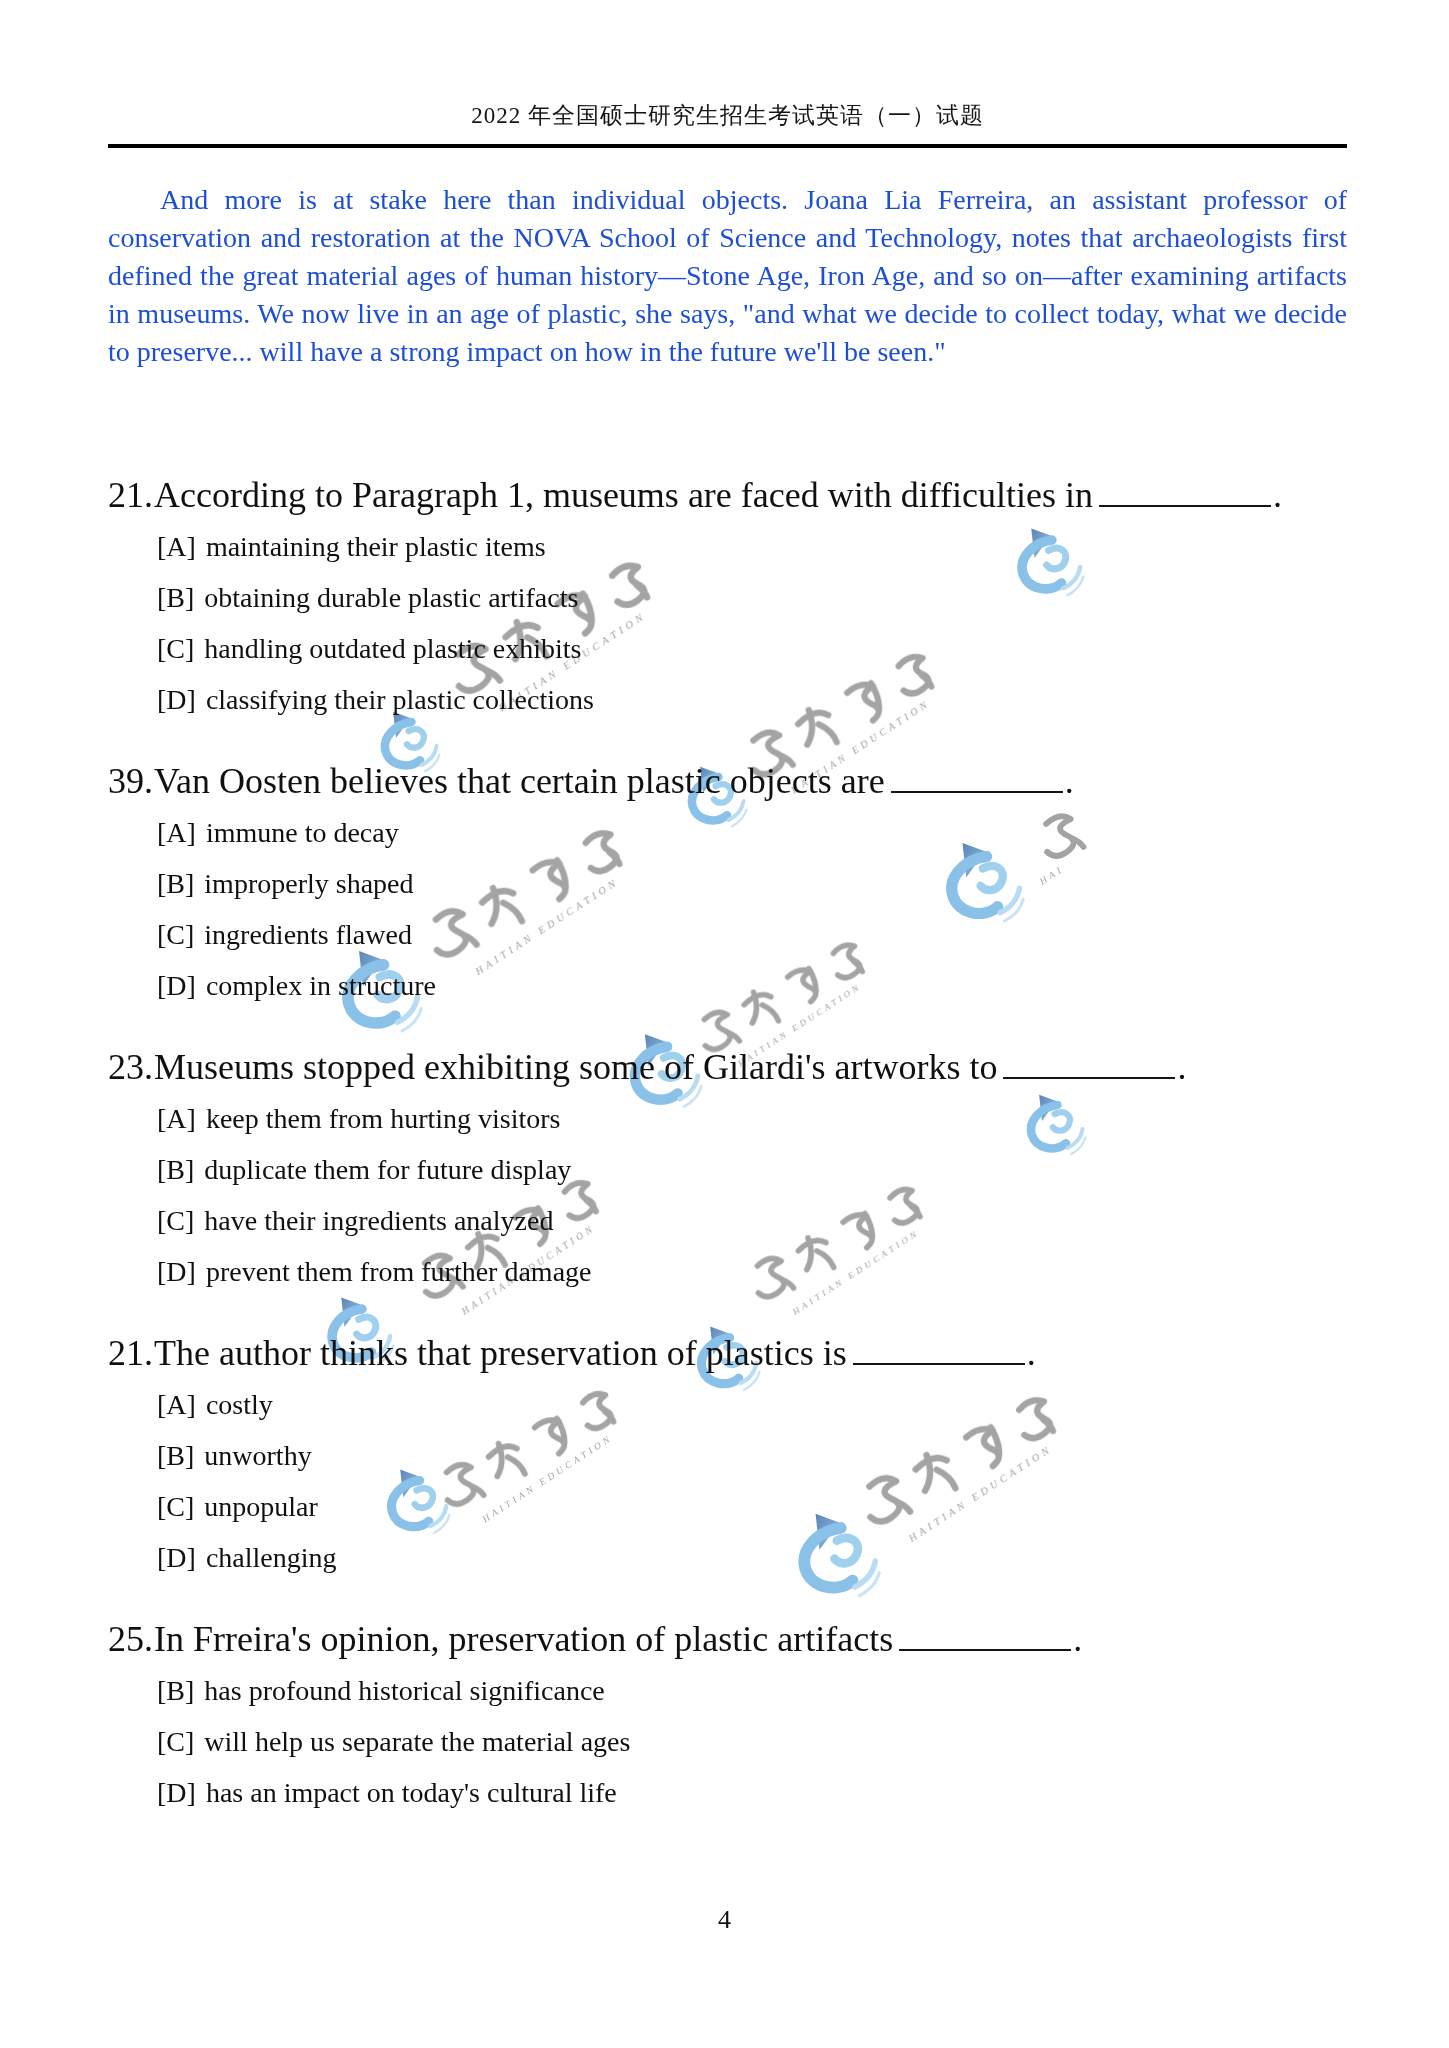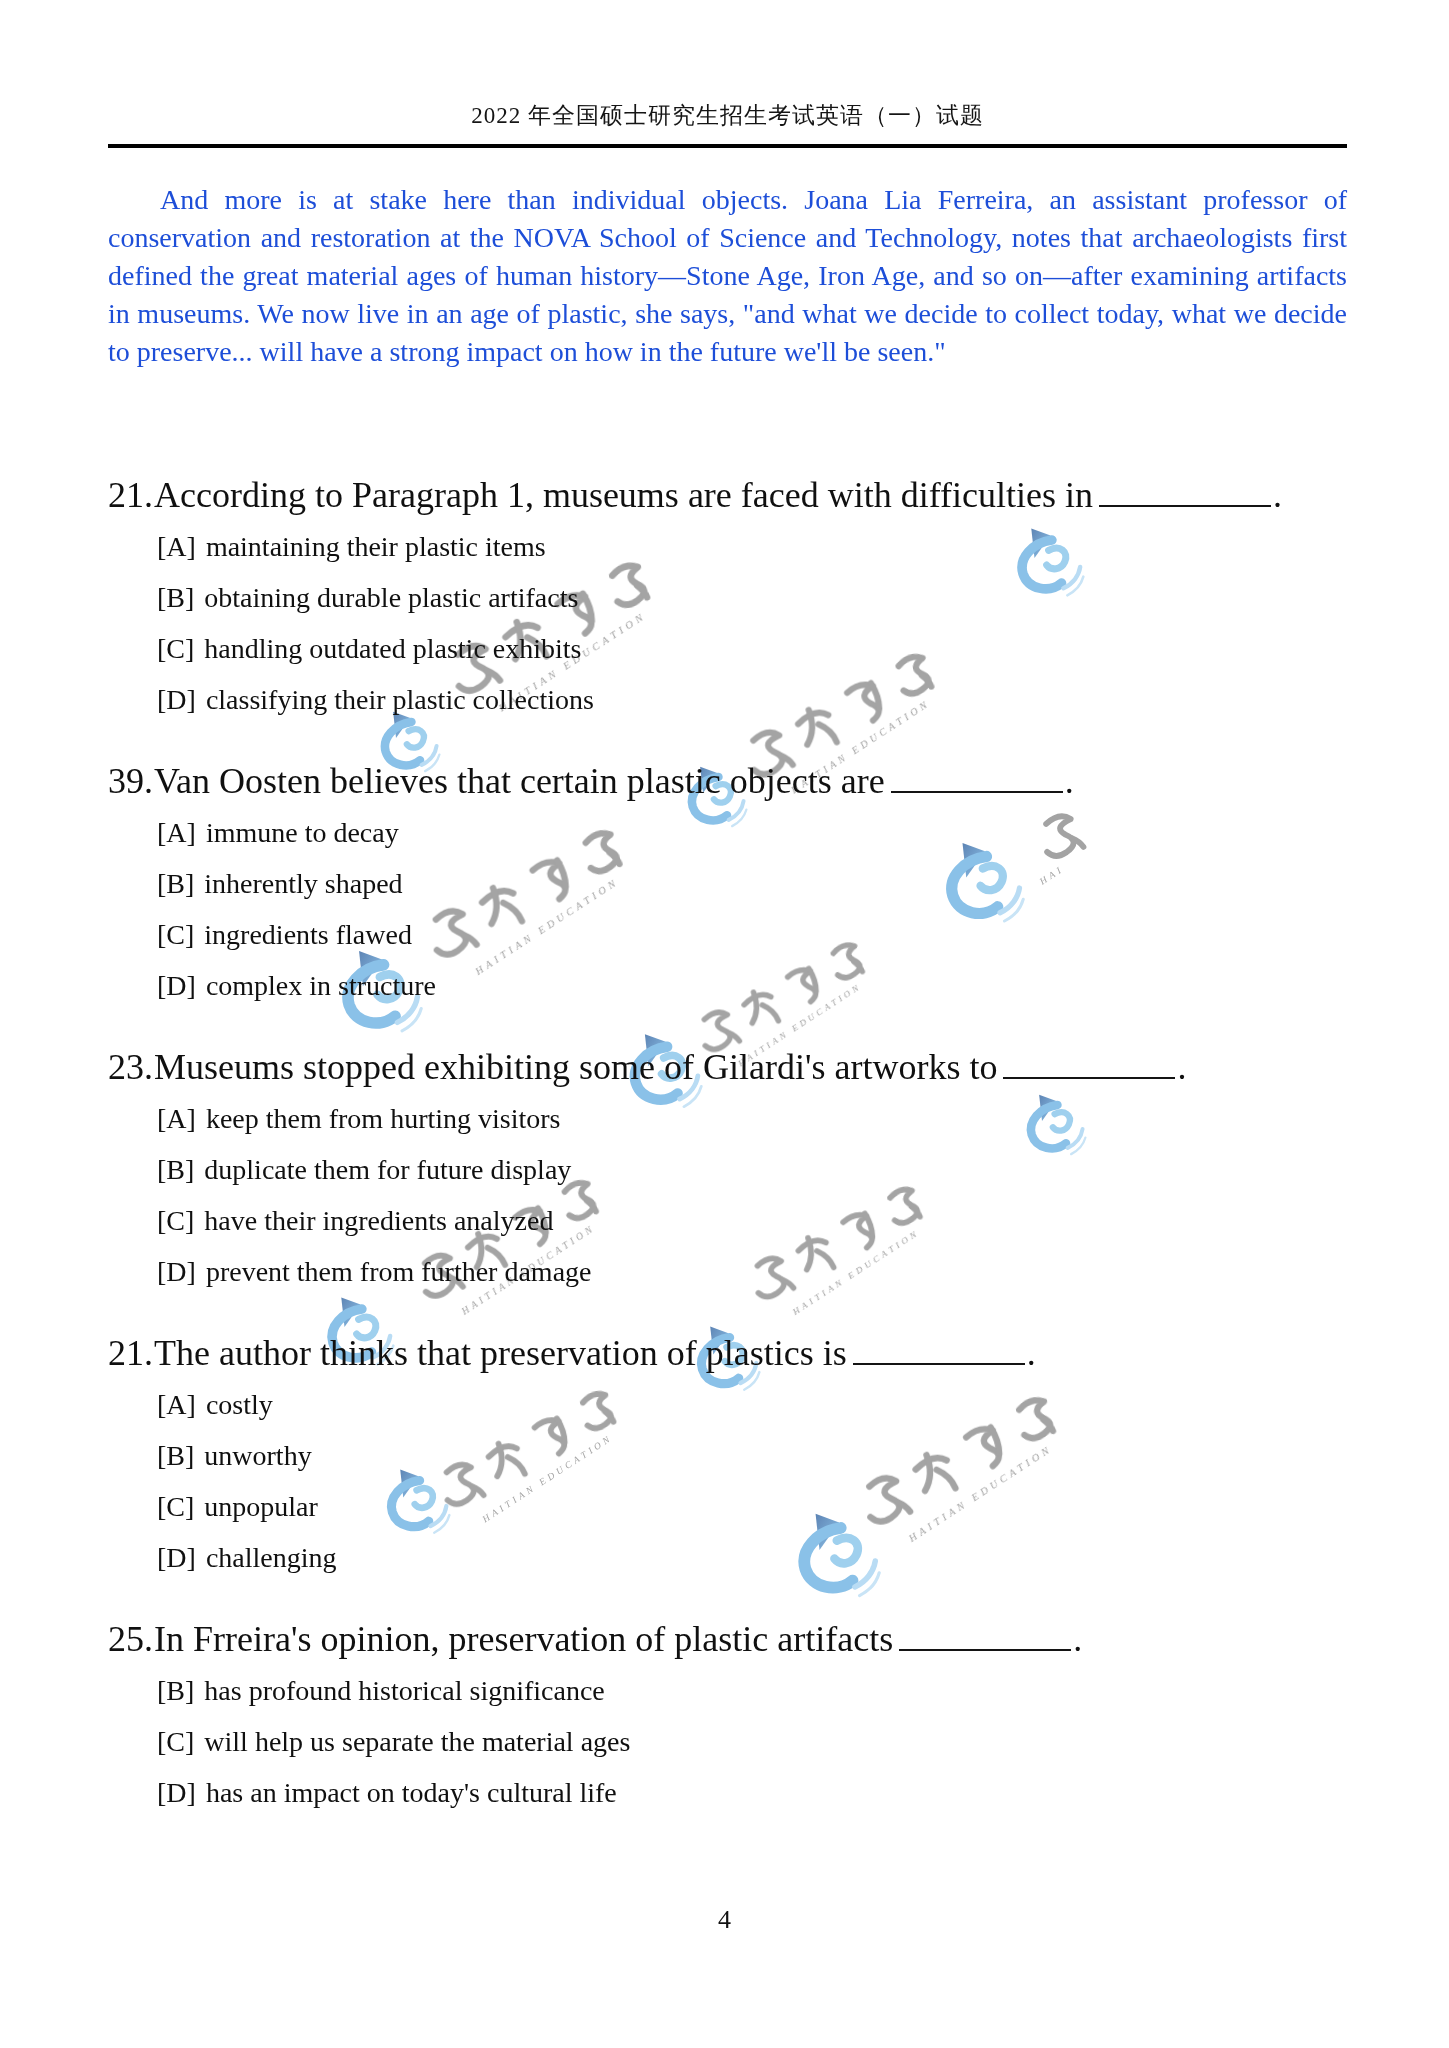--- a/index.html
+++ b/index.html
@@ -187,21 +187,21 @@
             <div class="q-option"><span class="opt-label">[D]</span><span class="opt-text">classifying their plastic collections</span></div>
           </div>
   </div>
 
   <div class="question">
     <div class="q-stem">
       <span class="q-num">39.</span><span class="q-stem-text">Van Oosten believes that certain plastic objects are</span><span class="blank"></span><span class="q-period">.</span>
     </div>
     <div class="q-options">
             <div class="q-option"><span class="opt-label">[A]</span><span class="opt-text">immune to decay</span></div>
-            <div class="q-option"><span class="opt-label">[B]</span><span class="opt-text">inherently shaped</span></div>
+            <div class="q-option"><span class="opt-label">[B]</span><span class="opt-text">improperly shaped</span></div>
             <div class="q-option"><span class="opt-label">[C]</span><span class="opt-text">ingredients flawed</span></div>
             <div class="q-option"><span class="opt-label">[D]</span><span class="opt-text">complex in structure</span></div>
           </div>
   </div>
 
   <div class="question">
     <div class="q-stem">
       <span class="q-num">23.</span><span class="q-stem-text">Museums stopped exhibiting some of Gilardi's artworks to</span><span class="blank"></span><span class="q-period">.</span>
     </div>
     <div class="q-options">

